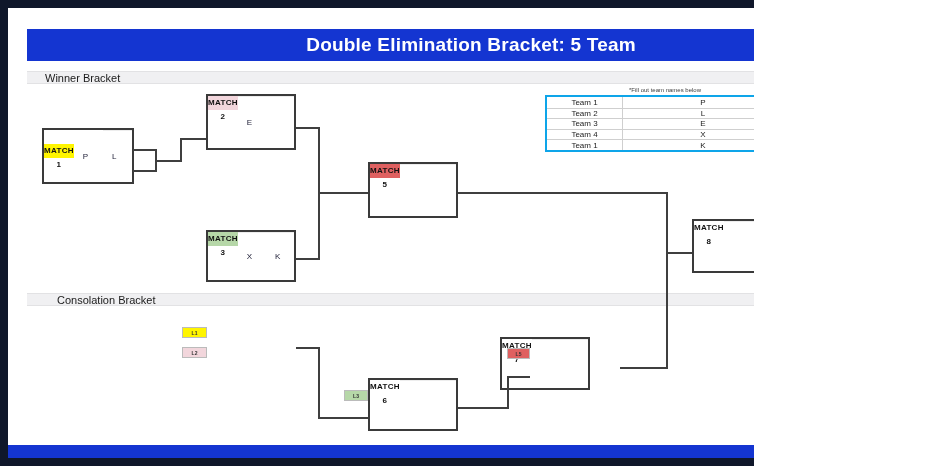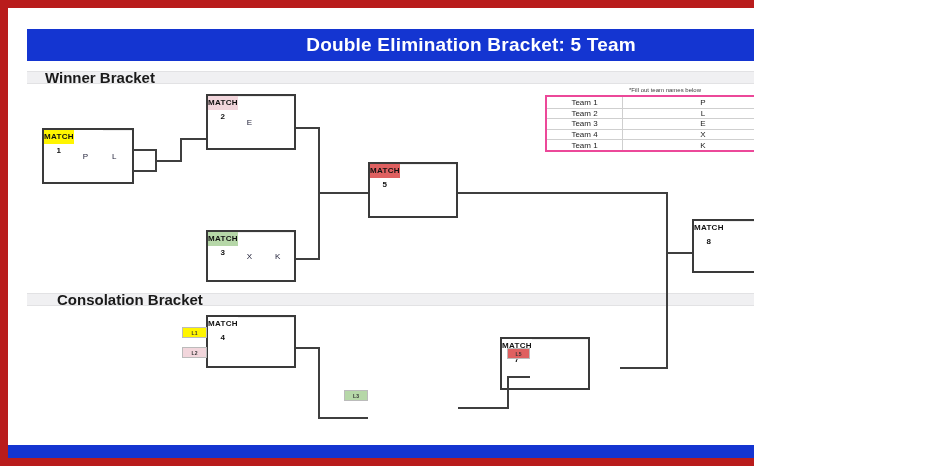--- a/index.html
+++ b/index.html
@@ -1,44 +1,44 @@
 <!DOCTYPE html>
 <html><head>
 <meta charset="utf-8">
 <style>
   html,body{margin:0;padding:0;background:#ffffff;}
-  .frame{position:relative;width:754px;height:466px;background:#b91c1c;font-family:"Liberation Sans",sans-serif;overflow:hidden;}
+  .frame{position:relative;width:754px;height:466px;background:#0f172a;font-family:"Liberation Sans",sans-serif;overflow:hidden;}
   .page{position:absolute;left:8px;top:8px;width:926px;height:437px;background:#ffffff;}
   .abs{position:absolute;box-sizing:border-box;}
 
   .titlebar{left:19px;top:21px;width:888px;height:32px;background:#1435d1;color:#ffffff;
     display:flex;align-items:center;justify-content:center;font-weight:bold;font-size:19px;letter-spacing:.2px;}
 
   .band{left:19px;width:888px;height:13px;background:#f0f0f2;border-top:1px solid #e2e2e4;border-bottom:1px solid #e2e2e4;
     display:flex;align-items:center;}
-  .band span{font-size:15px;font-weight:bold;color:#1a1a1a;padding-left:18px;}
+  .band span{font-size:11px;font-weight:normal;color:#1a1a1a;padding-left:18px;}
 
   .mbox{border:2px solid #3a3a3a;background:#ffffff;display:flex;flex-direction:row;}
   .mhdr{height:14px;line-height:14px;flex:0 0 14px;font-size:8px;font-weight:bold;text-align:center;color:#111;letter-spacing:.3px;}
   .slot{flex:1;border-top:1px solid #ededed;display:flex;align-items:center;padding-left:9px;font-size:8px;color:#22223a;}
-  .hy{background:#fff500;}
+  .hy{background:#fff500;margin-top:14px;}
   .hp{background:#f2d6dc;}
   .hg{background:#b6d7a8;}
   .hr{background:#df6060;}
   .hw{background:#ffffff;}
 
   .line{background:#3f3f3f;}
 
   .ltag{height:11px;display:flex;align-items:center;justify-content:center;
     font-size:5px;font-weight:bold;color:#333;border:1px solid #bbb;}
 
   .tnote{font-size:6px;color:#3c3c3c;text-align:center;}
   .m9note{font-size:6px;color:#2e4e79;line-height:7px;}
 
-  .ttable{border:2px solid #ec4899;background:#fff;display:grid;grid-template-columns:75px 1fr;
+  .ttable{border:2px solid #0ea5e9;background:#fff;display:grid;grid-template-columns:75px 1fr;
     grid-auto-rows:1fr;}
   .tcell{border-top:1px solid #cfcfcf;display:flex;align-items:center;justify-content:center;
     font-size:8px;color:#222;}
   .tcell.first{border-top:none;}
   .tcell.val{border-left:1px solid #cfcfcf;}
 
   .footerbar{left:8px;top:445px;width:926px;height:13px;background:#1435d1;position:absolute;}
 </style>
 </head>
 <body>
@@ -102,26 +102,26 @@
       <div class="slot"></div>
     </div>
 
     <div class="abs m9note" style="left:797px;top:193px;width:92px;">*To be played if Winner from Match 5 loses</div>
     <div class="abs mbox" style="left:797px;top:211px;width:89px;height:54px;">
       <div class="mhdr hw">MATCH 9</div>
       <div class="slot"></div>
       <div class="slot"></div>
     </div>
 
-    <div class="abs mbox" style="left:198px;top:307px;width:90px;height:53px;">
-      <div class="mhdr hw">MATCH 4</div>
+
+    <div class="abs mbox" style="left:360px;top:370px;width:90px;height:53px;">
+      <div class="mhdr hw">MATCH 6</div>
       <div class="slot"></div>
       <div class="slot"></div>
     </div>
-
 
     <div class="abs mbox" style="left:492px;top:329px;width:90px;height:53px;">
       <div class="mhdr hw">MATCH 7</div>
       <div class="slot"></div>
       <div class="slot"></div>
     </div>
 
     <div class="abs ltag" style="left:174px;top:319px;width:25px;background:#fff500;">L1</div>
     <div class="abs ltag" style="left:174px;top:339px;width:25px;background:#f2d6dc;">L2</div>
     <div class="abs ltag" style="left:336px;top:382px;width:24px;background:#b6d7a8;">L3</div>

